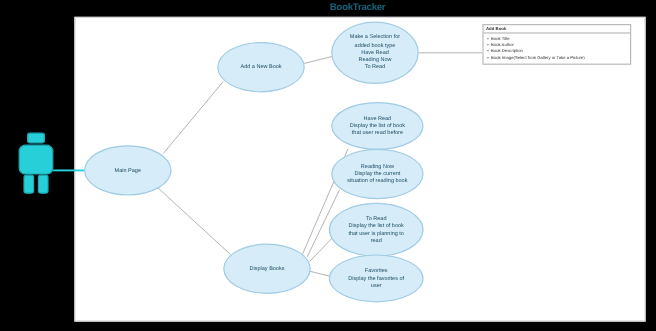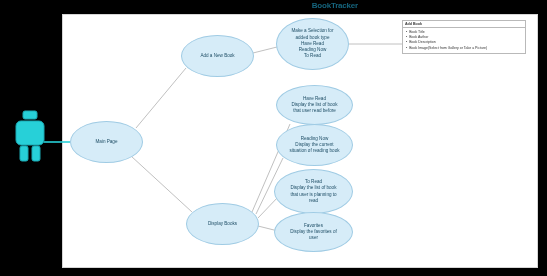--- a/index.html
+++ b/index.html
@@ -35,21 +35,21 @@
   }
 
   
   .doc-title {
     position: absolute;
     left: 238px;
     top: 0px;
     width: 120px;
     height: 11px;
     line-height: 11px;
-    text-align: right;
+    text-align: center;
     font-size: 8px;
     font-weight: bold;
     color: #15647d;
     letter-spacing: -0.2px;
     white-space: nowrap;
     overflow: hidden;
   }
 
   
   .edges {

